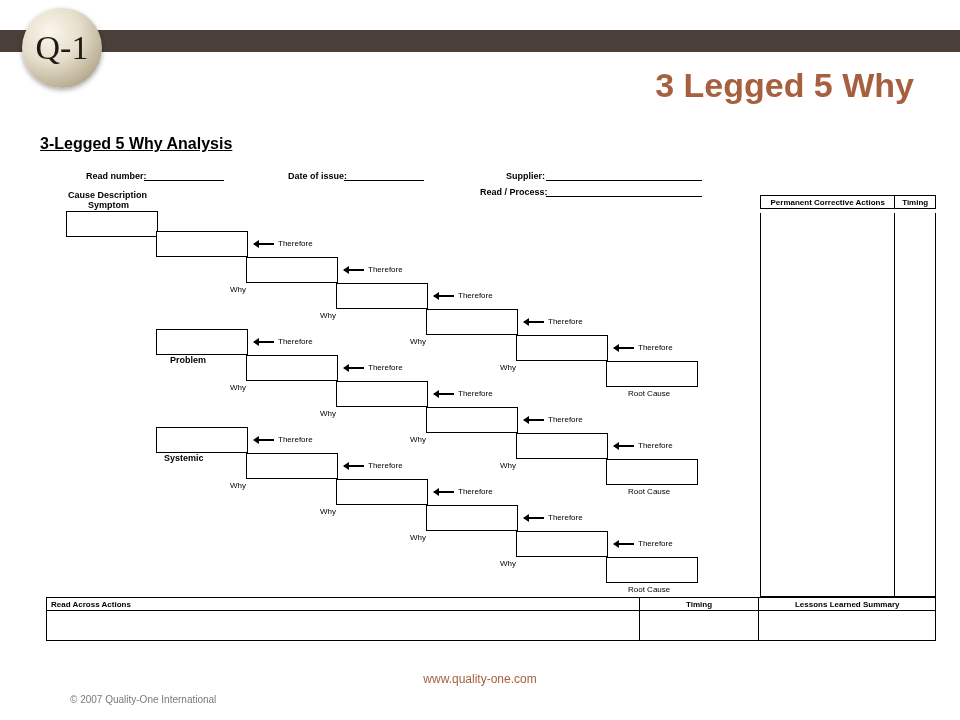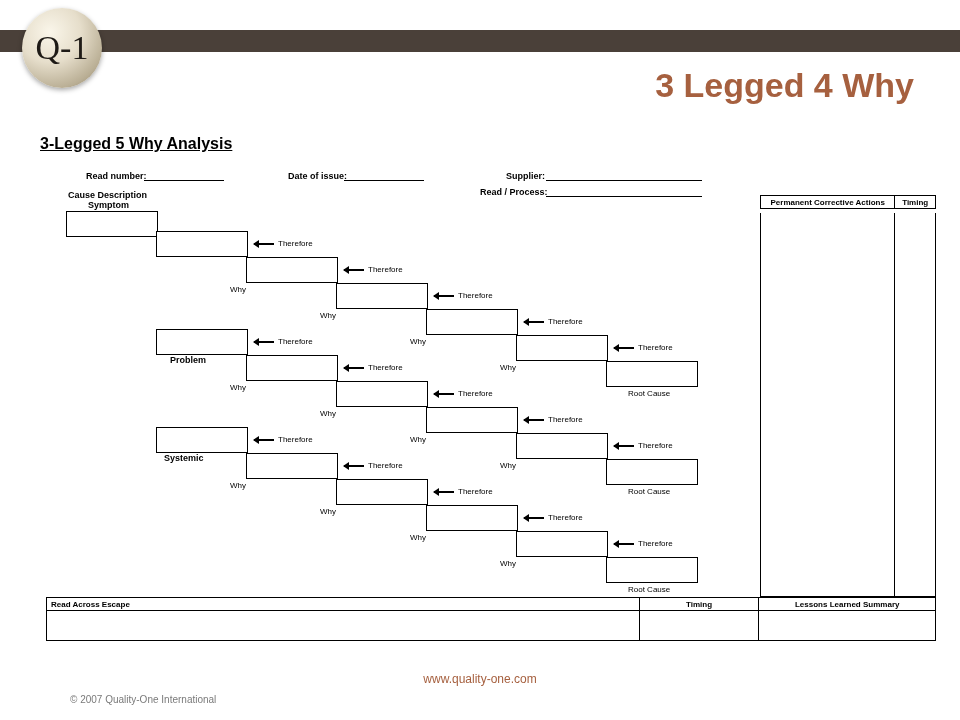--- a/index.html
+++ b/index.html
@@ -92,21 +92,21 @@
 </style>
 </head>
 <body>
 
 <div class="topbar"></div>
 
 <div class="logo">
   <span>Q-1</span>
 </div>
 
-<div class="big-title">3 Legged 4 Why</div>
+<div class="big-title">3 Legged 5 Why</div>
 
 <div class="sheet">
   <div class="sheet-title">3-Legged 5 Why Analysis</div>
 
   <div class="fld" style="left:46px; top:36px;">Read number:</div>
   <div class="uline" style="left:104px; top:45px; width:80px;"></div>
 
   <div class="fld" style="left:248px; top:36px;">Date of issue:</div>
   <div class="uline" style="left:304px; top:45px; width:80px;"></div>
 
@@ -210,21 +210,21 @@
   <div class="right-head" style="left:720px; top:60px; width:176px; height:14px;">
     <div style="width:136px; border-right:1px solid #000;">Permanent Corrective Actions</div>
     <div style="width:40px;">Timing</div>
   </div>
   <div class="right-body" style="left:720px; top:78px; width:176px; height:384px;">
     <div style="width:136px; border-right:1px solid #000;"></div>
     <div style="width:40px;"></div>
   </div>
 
   <div class="bottom-bar" style="left:6px; top:462px; width:890px; height:14px;">
-    <div style="width:594px;">Read Across Escape</div>
+    <div style="width:594px;">Read Across Actions</div>
     <div style="width:120px; justify-content:center;">Timing</div>
     <div style="width:176px;">Lessons Learned Summary</div>
   </div>
   <div class="bottom-blank" style="left:6px; top:476px; width:890px; height:30px;">
     <div style="width:594px;"></div>
     <div style="width:120px;"></div>
     <div style="width:176px;"></div>
   </div>
 </div>
 

